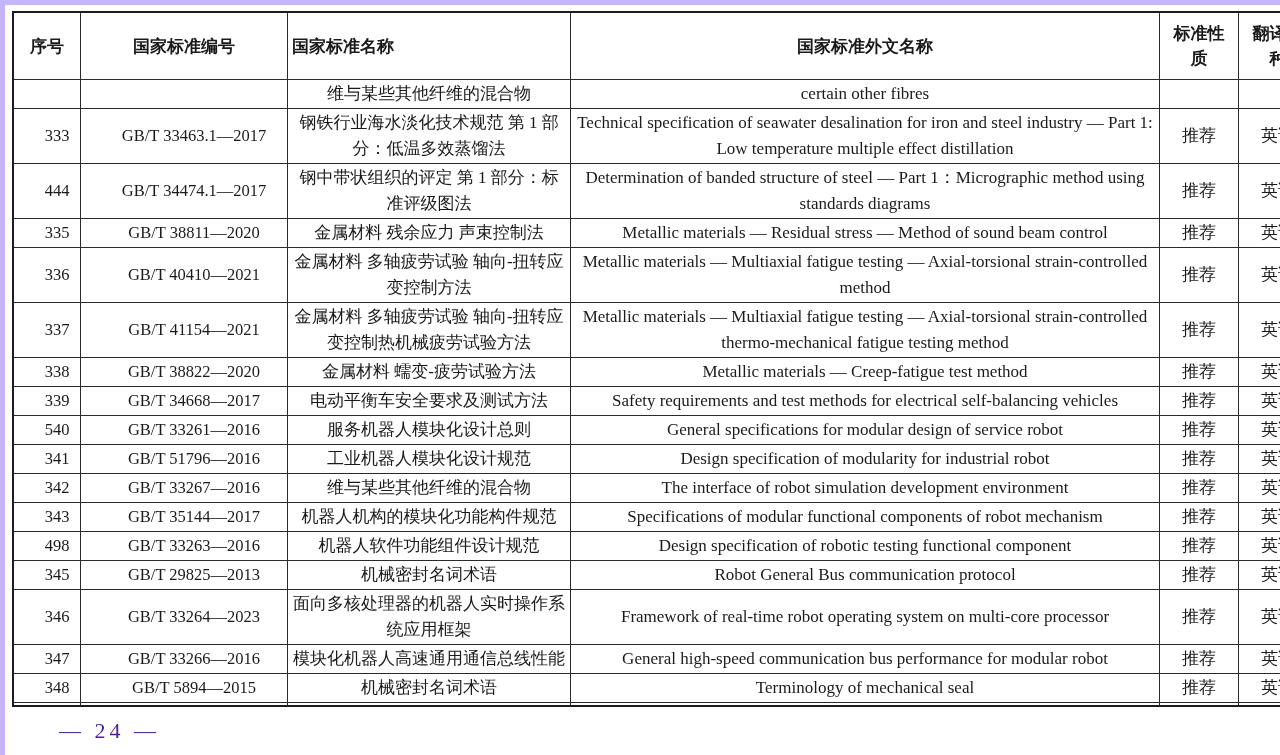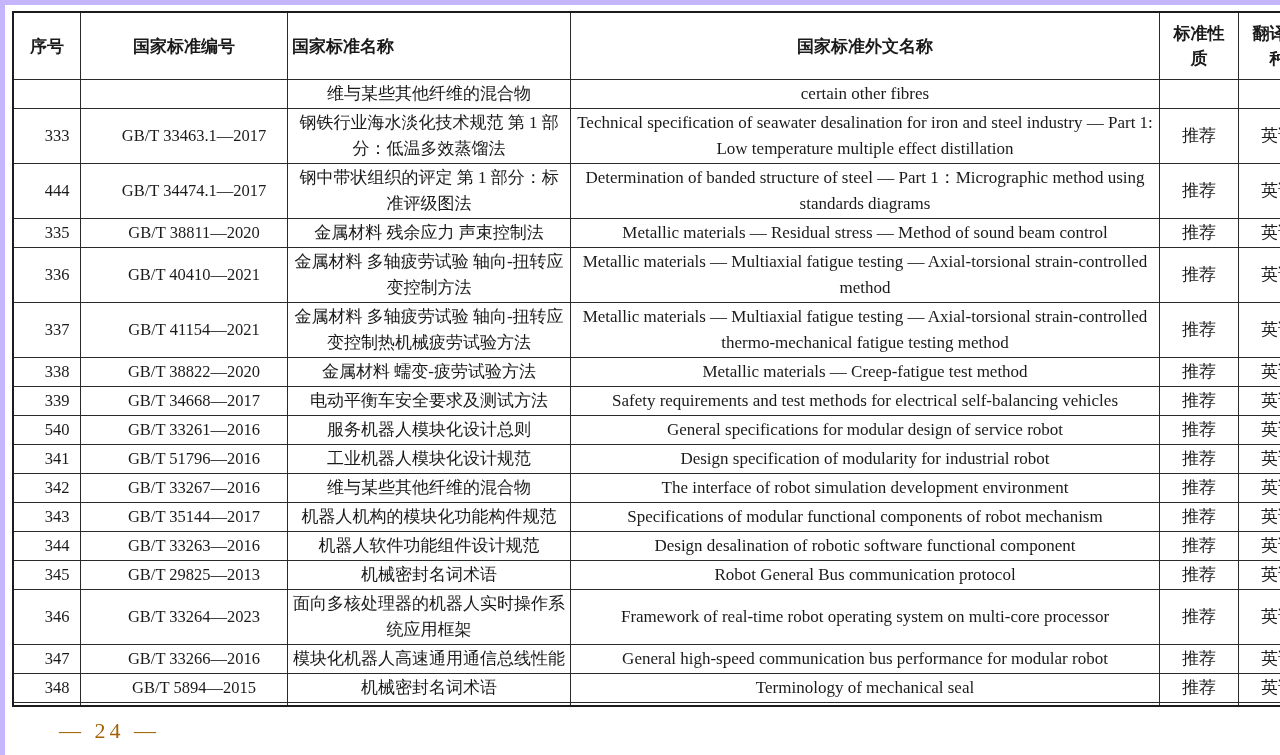--- a/index.html
+++ b/index.html
@@ -55,21 +55,21 @@
   .c-en   { width: 580px; font-size: 16px; line-height: 26px; padding: 1px 8px; }
   .c-nat  { width: 54px; }
   .c-lang { width: 54px; }
   td.c-seq, td.c-code { font-size: 16.5px; padding-left: 24px; }
   .footer {
     position: absolute;
     left: 54px;
     top: 713px;
     font-size: 22px;
     letter-spacing: 4px;
-    color: #a16207;
+    color: #4c1d95;
     font-family: "Liberation Serif", "DejaVu Serif", serif;
   }
 </style>
 </head>
 <body>
 
 <div class="page">
   <table class="std-table">
     <thead>
       <tr>
@@ -172,24 +172,24 @@
       </tr>
       <tr>
         <td class="c-seq">343</td>
         <td class="c-code">GB/T 35144—2017</td>
         <td class="c-name">机器人机构的模块化功能构件规范</td>
         <td class="c-en">Specifications of modular functional components of robot mechanism</td>
         <td class="c-nat">推荐</td>
         <td class="c-lang">英语</td>
       </tr>
       <tr>
-        <td class="c-seq">344</td>
+        <td class="c-seq">498</td>
         <td class="c-code">GB/T 33263—2016</td>
         <td class="c-name">机器人软件功能组件设计规范</td>
-        <td class="c-en">Design desalination of robotic software functional component</td>
+        <td class="c-en">Design specification of robotic testing functional component</td>
         <td class="c-nat">推荐</td>
         <td class="c-lang">英语</td>
       </tr>
       <tr>
         <td class="c-seq">345</td>
         <td class="c-code">GB/T 29825—2013</td>
         <td class="c-name">机械密封名词术语</td>
         <td class="c-en">Robot General Bus communication protocol</td>
         <td class="c-nat">推荐</td>
         <td class="c-lang">英语</td>

